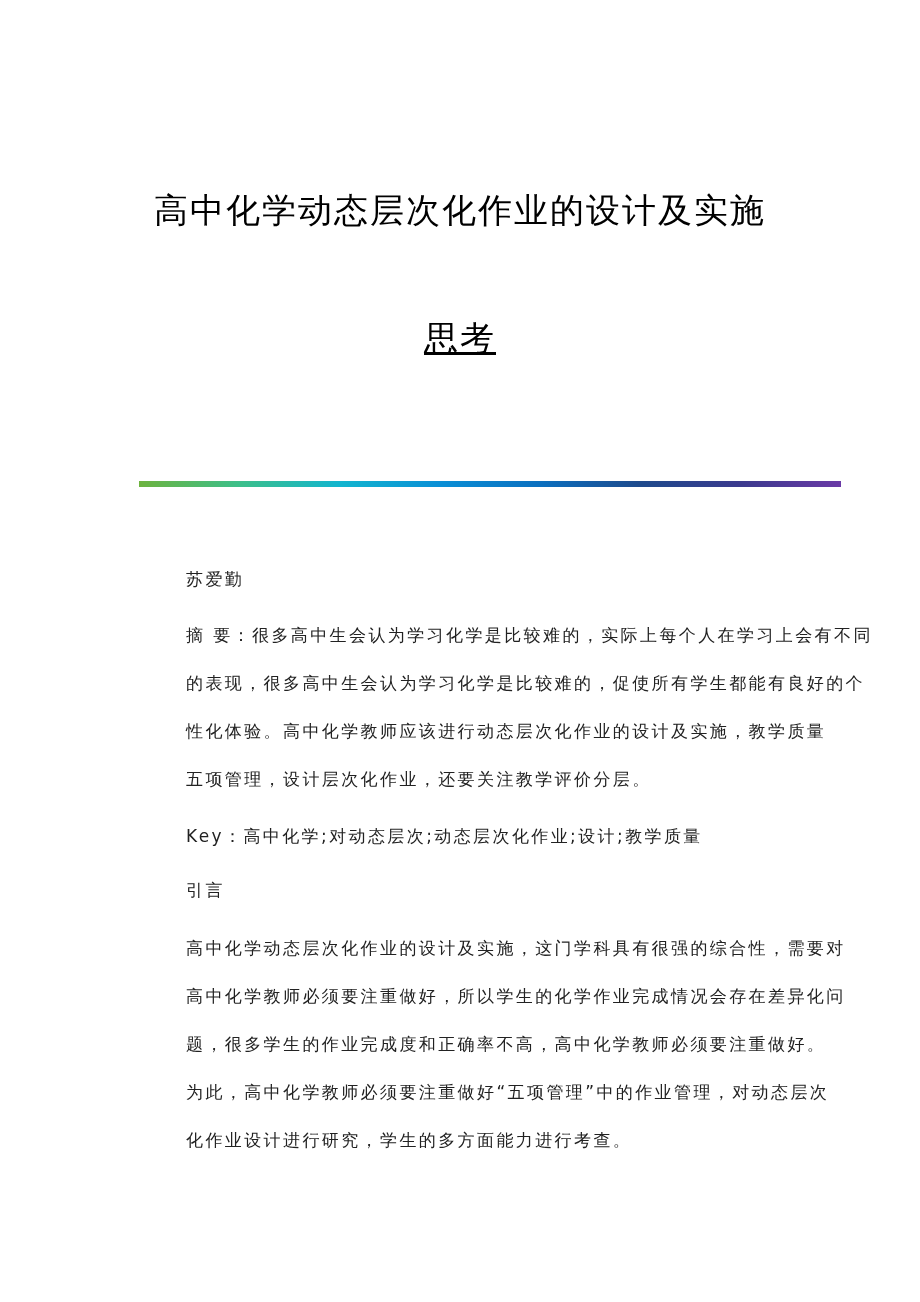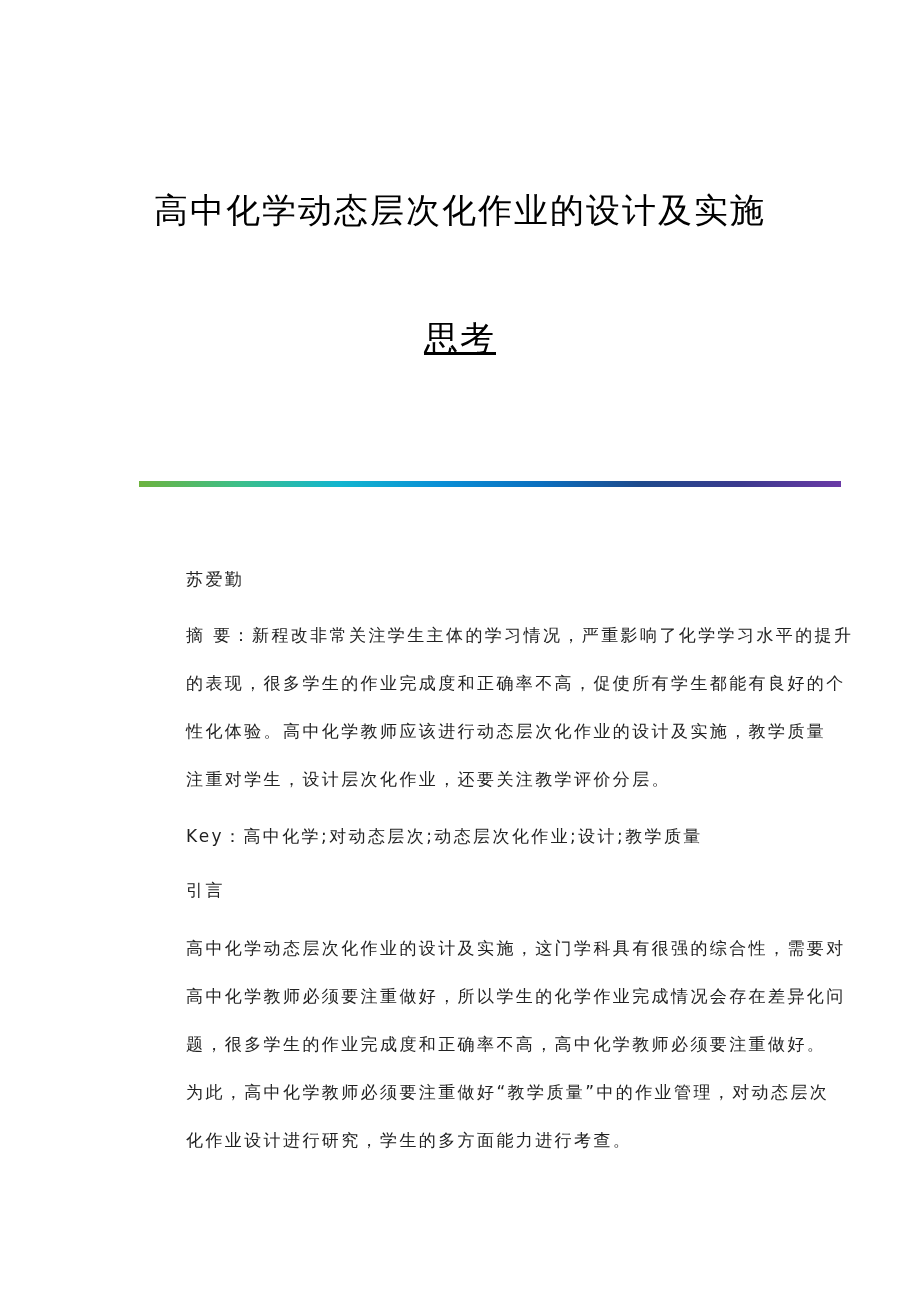--- a/index.html
+++ b/index.html
@@ -49,27 +49,27 @@
 <body>
 
 <div>
   <div class="title l1">高中化学动态层次化作业的设计及实施</div>
   <div class="title l2">思考</div>
 
   <div class="gradient-bar" id="gradbar" style="background: linear-gradient(to right, rgb(109, 179, 63), rgb(60, 191, 138), rgb(18, 181, 207), rgb(10, 143, 214), rgb(11, 111, 191), rgb(30, 74, 140), rgb(59, 58, 142), rgb(106, 58, 166));"></div>
 
   <div class="line" style="top:568px">苏爱勤</div>
 
-  <div class="line" style="top:624px">摘 要：新程改非常关注学生主体的学习情况，严重影响了化学学习水平的提升</div>
-  <div class="line" style="top:672px">的表现，很多学生的作业完成度和正确率不高，促使所有学生都能有良好的个</div>
+  <div class="line" style="top:624px">摘 要：很多高中生会认为学习化学是比较难的，实际上每个人在学习上会有不同</div>
+  <div class="line" style="top:672px">的表现，很多高中生会认为学习化学是比较难的，促使所有学生都能有良好的个</div>
   <div class="line" style="top:720px">性化体验。高中化学教师应该进行动态层次化作业的设计及实施，教学质量</div>
-  <div class="line" style="top:768px">注重对学生，设计层次化作业，还要关注教学评价分层。</div>
+  <div class="line" style="top:768px">五项管理，设计层次化作业，还要关注教学评价分层。</div>
 
   <div class="line" style="top:825px">Key：高中化学;对动态层次;动态层次化作业;设计;教学质量</div>
 
   <div class="line" style="top:879px">引言</div>
 
   <div class="line" style="top:937px">高中化学动态层次化作业的设计及实施，这门学科具有很强的综合性，需要对</div>
   <div class="line" style="top:985px">高中化学教师必须要注重做好，所以学生的化学作业完成情况会存在差异化问</div>
   <div class="line" style="top:1033px">题，很多学生的作业完成度和正确率不高，高中化学教师必须要注重做好。</div>
-  <div class="line" style="top:1081px">为此，高中化学教师必须要注重做好“教学质量”中的作业管理，对动态层次</div>
+  <div class="line" style="top:1081px">为此，高中化学教师必须要注重做好“五项管理”中的作业管理，对动态层次</div>
   <div class="line" style="top:1129px">化作业设计进行研究，学生的多方面能力进行考查。</div>
 </div>
 
 </body></html>

